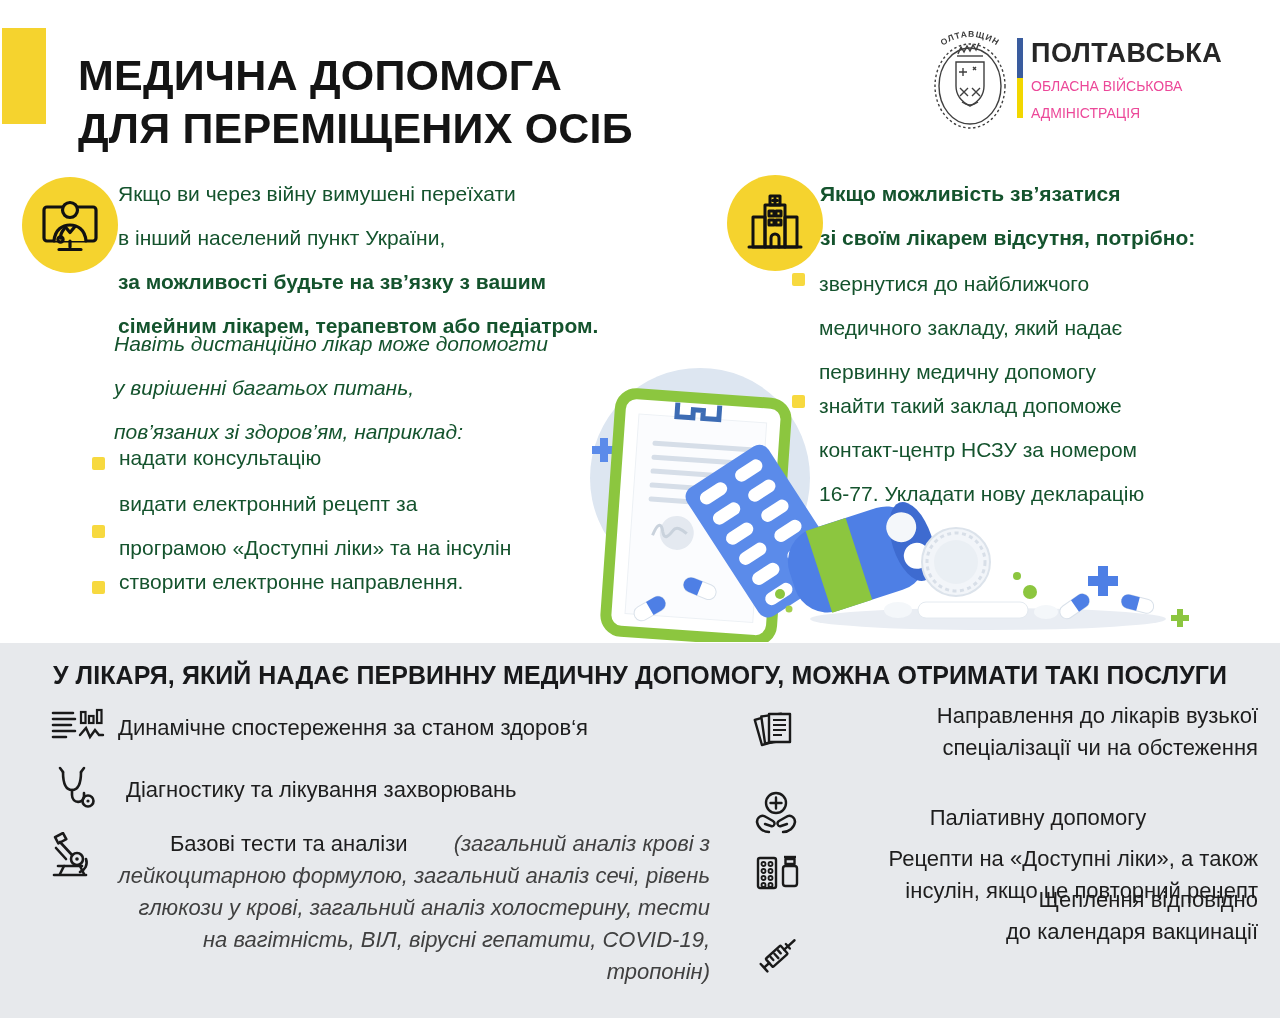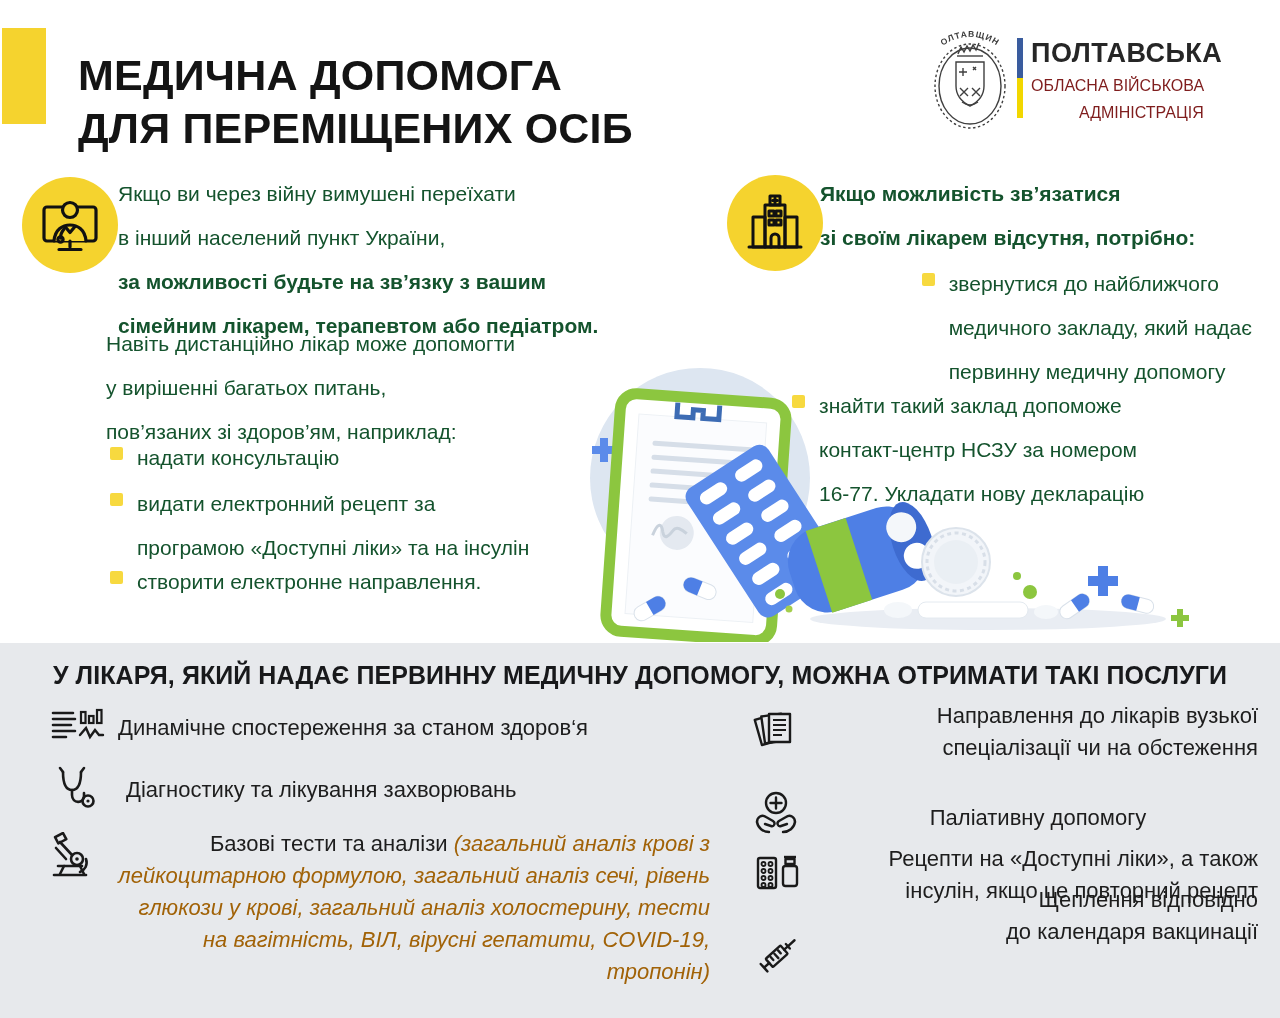--- a/index.html
+++ b/index.html
@@ -8,50 +8,50 @@
   .abs{position:absolute;}
   .prel{white-space:pre-line;}
 
   
   .yellow-square{left:2px;top:28px;width:44px;height:96px;background:#F5D32E;}
   .main-title{left:78px;top:20px;font-size:43px;line-height:53px;font-weight:800;color:#141414;letter-spacing:.2px;}
   .crest{left:926px;top:22px;}
   .logo-divider{left:1017px;top:38px;width:6px;height:80px;background:linear-gradient(#3A5C9E 0 50%,#F2D700 50% 100%);}
   .logo-text{left:1031px;top:38px;}
   .logo-name{font-size:27px;font-weight:800;color:#262626;letter-spacing:.5px;}
-  .logo-sub{font-size:16px;color:#7f1d1d;line-height:26.5px;margin-top:4px;font-weight:400;}
+  .logo-sub{font-size:14px;color:#ec4899;line-height:26.5px;margin-top:4px;font-weight:400;}
 
   
   .icircle{width:96px;height:96px;border-radius:50%;background:#F5D32E;display:flex;align-items:center;justify-content:center;}
   .circ-left{left:22px;top:177px;}
   .circ-right{left:727px;top:175px;}
 
   
   .para{font-size:21px;line-height:44px;color:#14532d;}
   .bold{font-weight:700;}
   .intro{left:118px;top:172px;width:540px;}
-  .para2{left:106px;top:322px;width:540px;}
+  .para2{left:114px;top:322px;width:540px;font-style:italic;}
   .rhead{left:820px;top:172px;width:450px;}
   .bullet{display:flex;gap:14px;}
   .sqm{width:13px;height:13px;background:#F7D93F;border-radius:2px;margin-top:11px;flex:none;}
-  .bul-l{left:110px;width:520px;}
+  .bul-l{left:92px;width:520px;align-items:center;}
   .bul-r{left:792px;width:460px;}
   .b1{top:436px;} .b2{top:482px;} .b3{top:560px;}
-  .rb1{top:262px;justify-content:flex-end;} .rb2{top:384px;}
+  .rb1{top:262px;} .rb2{top:384px;}
 
   
   .illus{left:558px;top:366px;}
 
   
   .panel{left:0;top:643px;width:1280px;height:375px;background:#E7E9EC;}
   .ptitle{left:0;top:660px;width:1280px;text-align:center;font-size:26px;font-weight:800;color:#18191b;
           letter-spacing:.1px;transform:scaleX(.96);}
   .svc-text{font-size:22px;line-height:31px;color:#1d1d1d;}
   .svc-multi{line-height:32px;text-align:right;}
-  .note-italic{font-style:italic;font-weight:400;color:#a16207;}
+  .note-italic{font-style:italic;font-weight:400;color:#404040;margin-left:40px;}
   .svc-icon{color:#1a1a1a;}
 </style>
 </head>
 <body>
 
 <div id="canvas">
 
   <div class="abs yellow-square"></div>
   <h1 class="abs main-title prel">МЕДИЧНА ДОПОМОГА
 ДЛЯ ПЕРЕМІЩЕНИХ ОСІБ</h1>
@@ -74,21 +74,21 @@
         <path d="M47,45 l3,3 m0,-3 l-3,3"></path>
         <path d="M34,66 l8,8 m0,-8 l-8,8 M46,66 l8,8 m0,-8 l-8,8"></path>
         <path d="M36,80 q8,6 16,0"></path>
       </g>
     </svg>
   </div>
   <div class="abs logo-divider"></div>
   <div class="abs logo-text">
     <div class="logo-name">ПОЛТАВСЬКА</div>
     <div class="logo-sub">ОБЛАСНА ВІЙСЬКОВА</div>
-    <div class="logo-sub" style="margin-top:0;margin-left:48px;">АДМІНІСТРАЦІЯ</div>
+    <div class="logo-sub" style="margin-top:0;">АДМІНІСТРАЦІЯ</div>
   </div>
 
   <div class="abs icircle circ-left">
     <svg width="64" height="64" viewBox="0 0 64 64" fill="none" stroke="#111" stroke-width="3.2" stroke-linejoin="round" stroke-linecap="round">
       <rect x="6" y="14" width="52" height="34" rx="3"></rect>
       <circle cx="32" cy="17" r="7.5" fill="#F5D32E"></circle>
       <path d="M16,48 c1,-12 9,-16 16,-16 s15,4 16,16" fill="#F5D32E"></path>
       <path d="M27,33.5 l5,6 5,-6"></path>
       <path d="M26,36 c-3,4 -4,7 -3,9"></path>
       <circle cx="22.5" cy="46.5" r="2.6"></circle>

